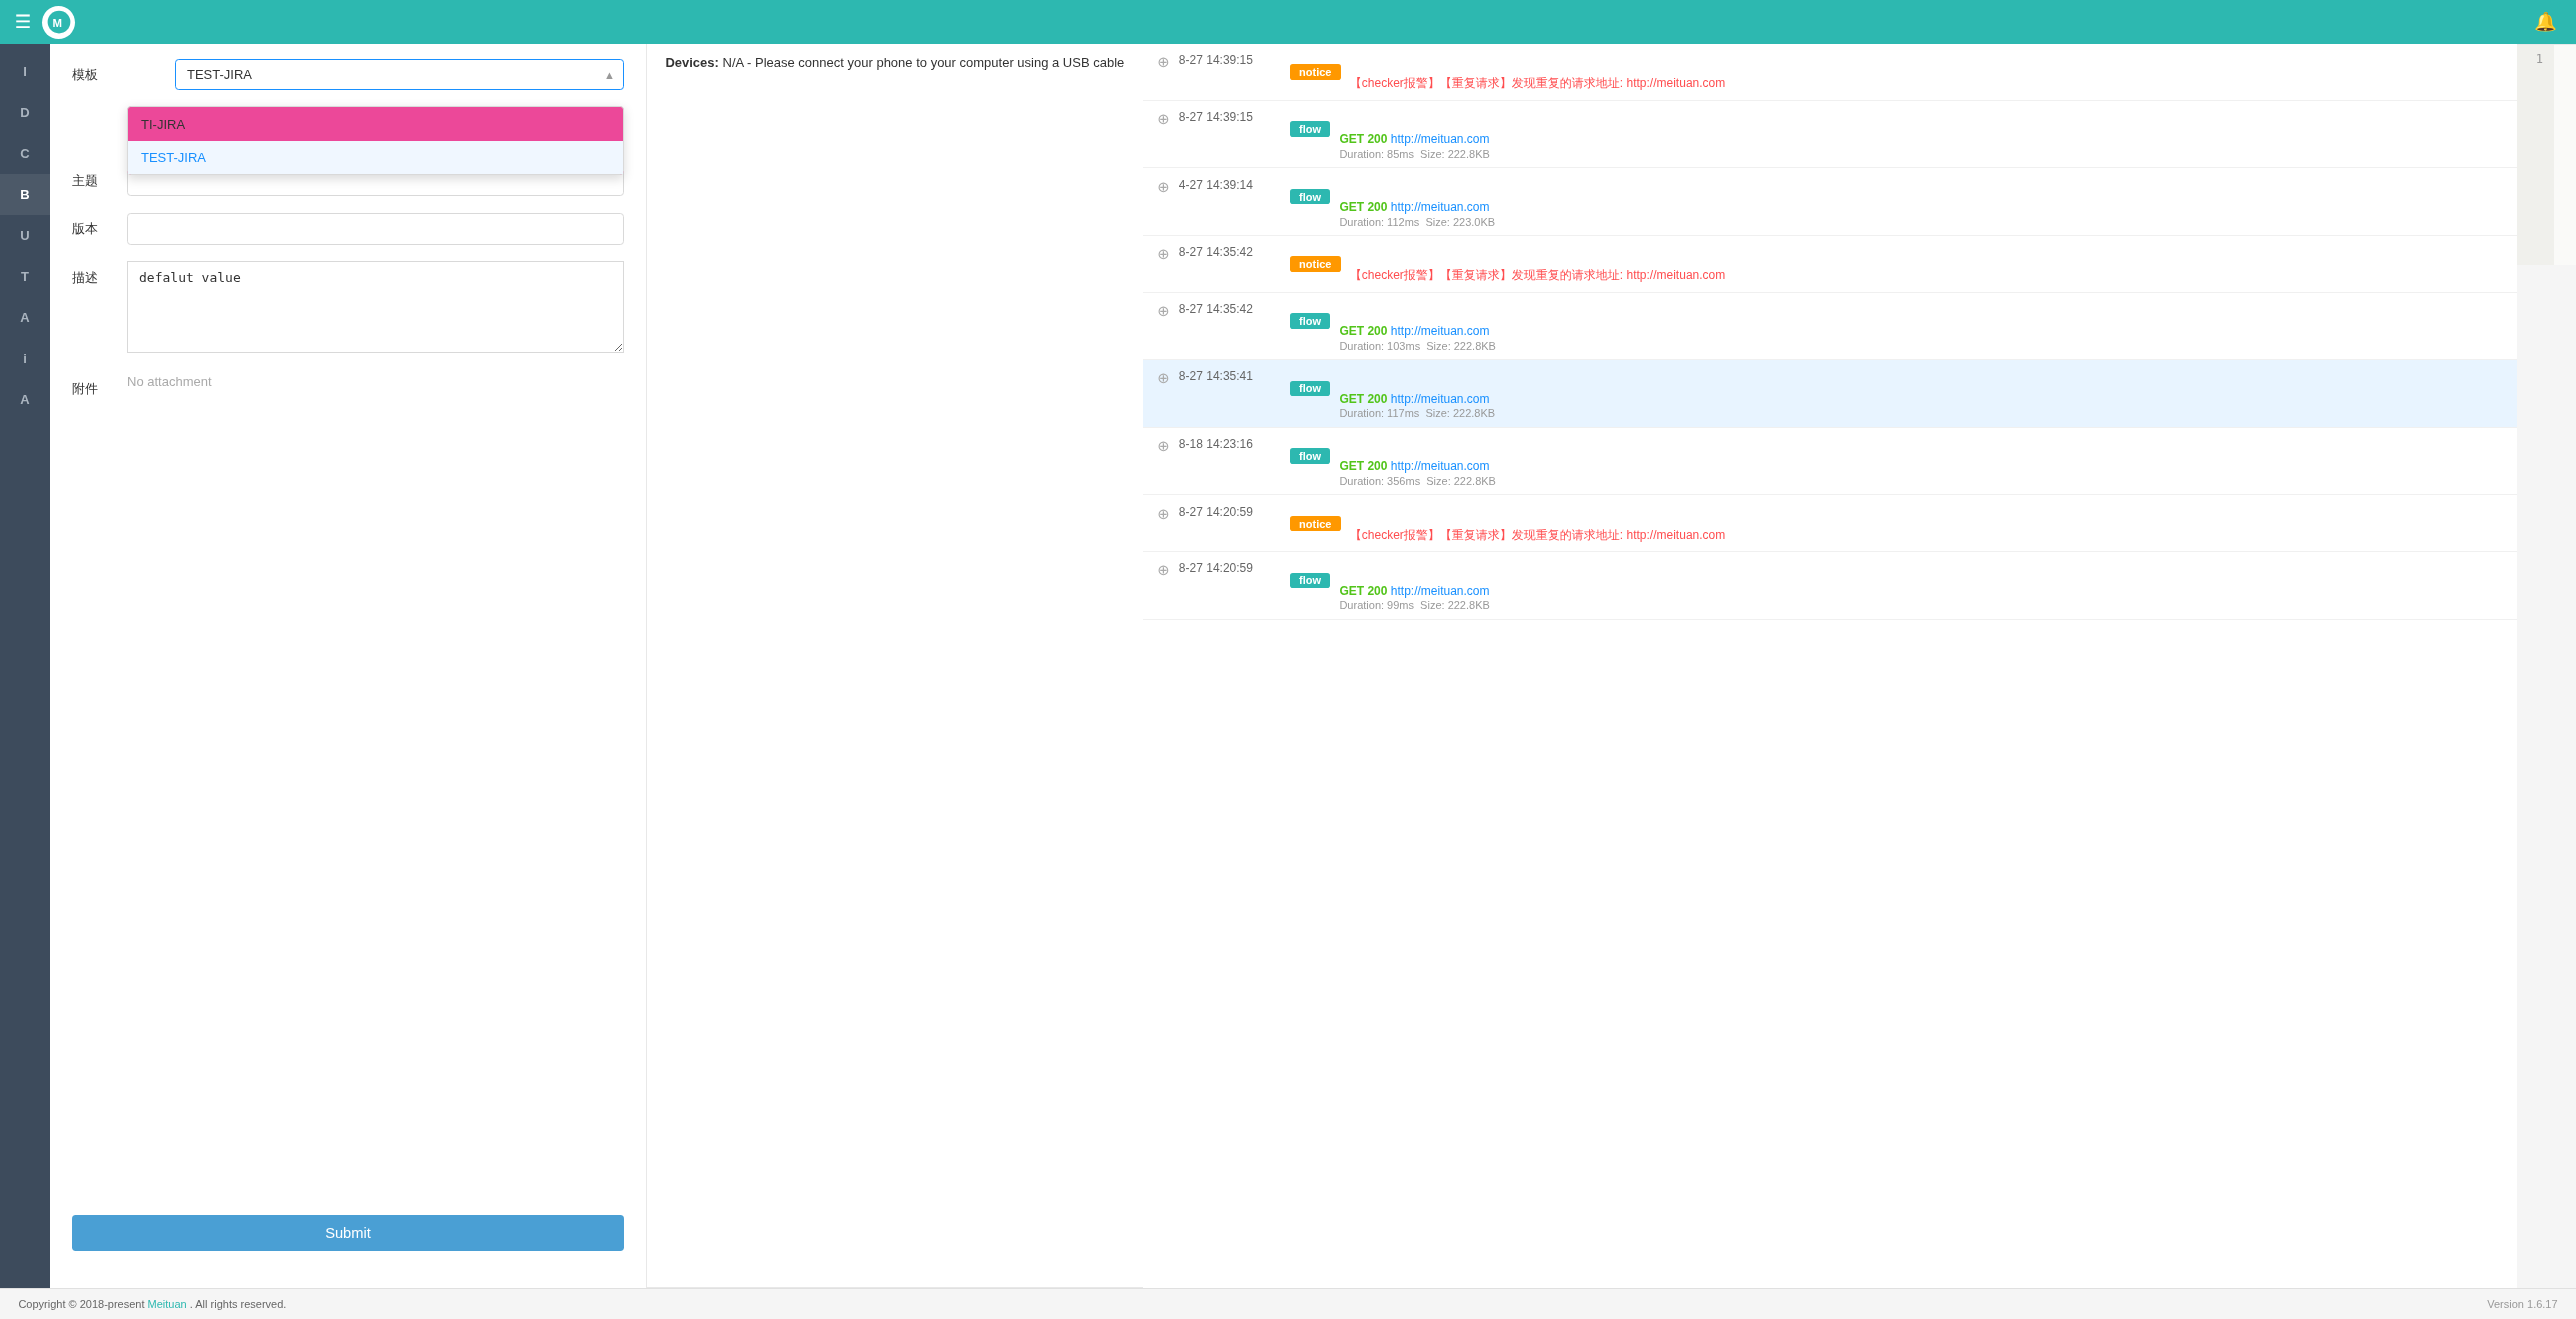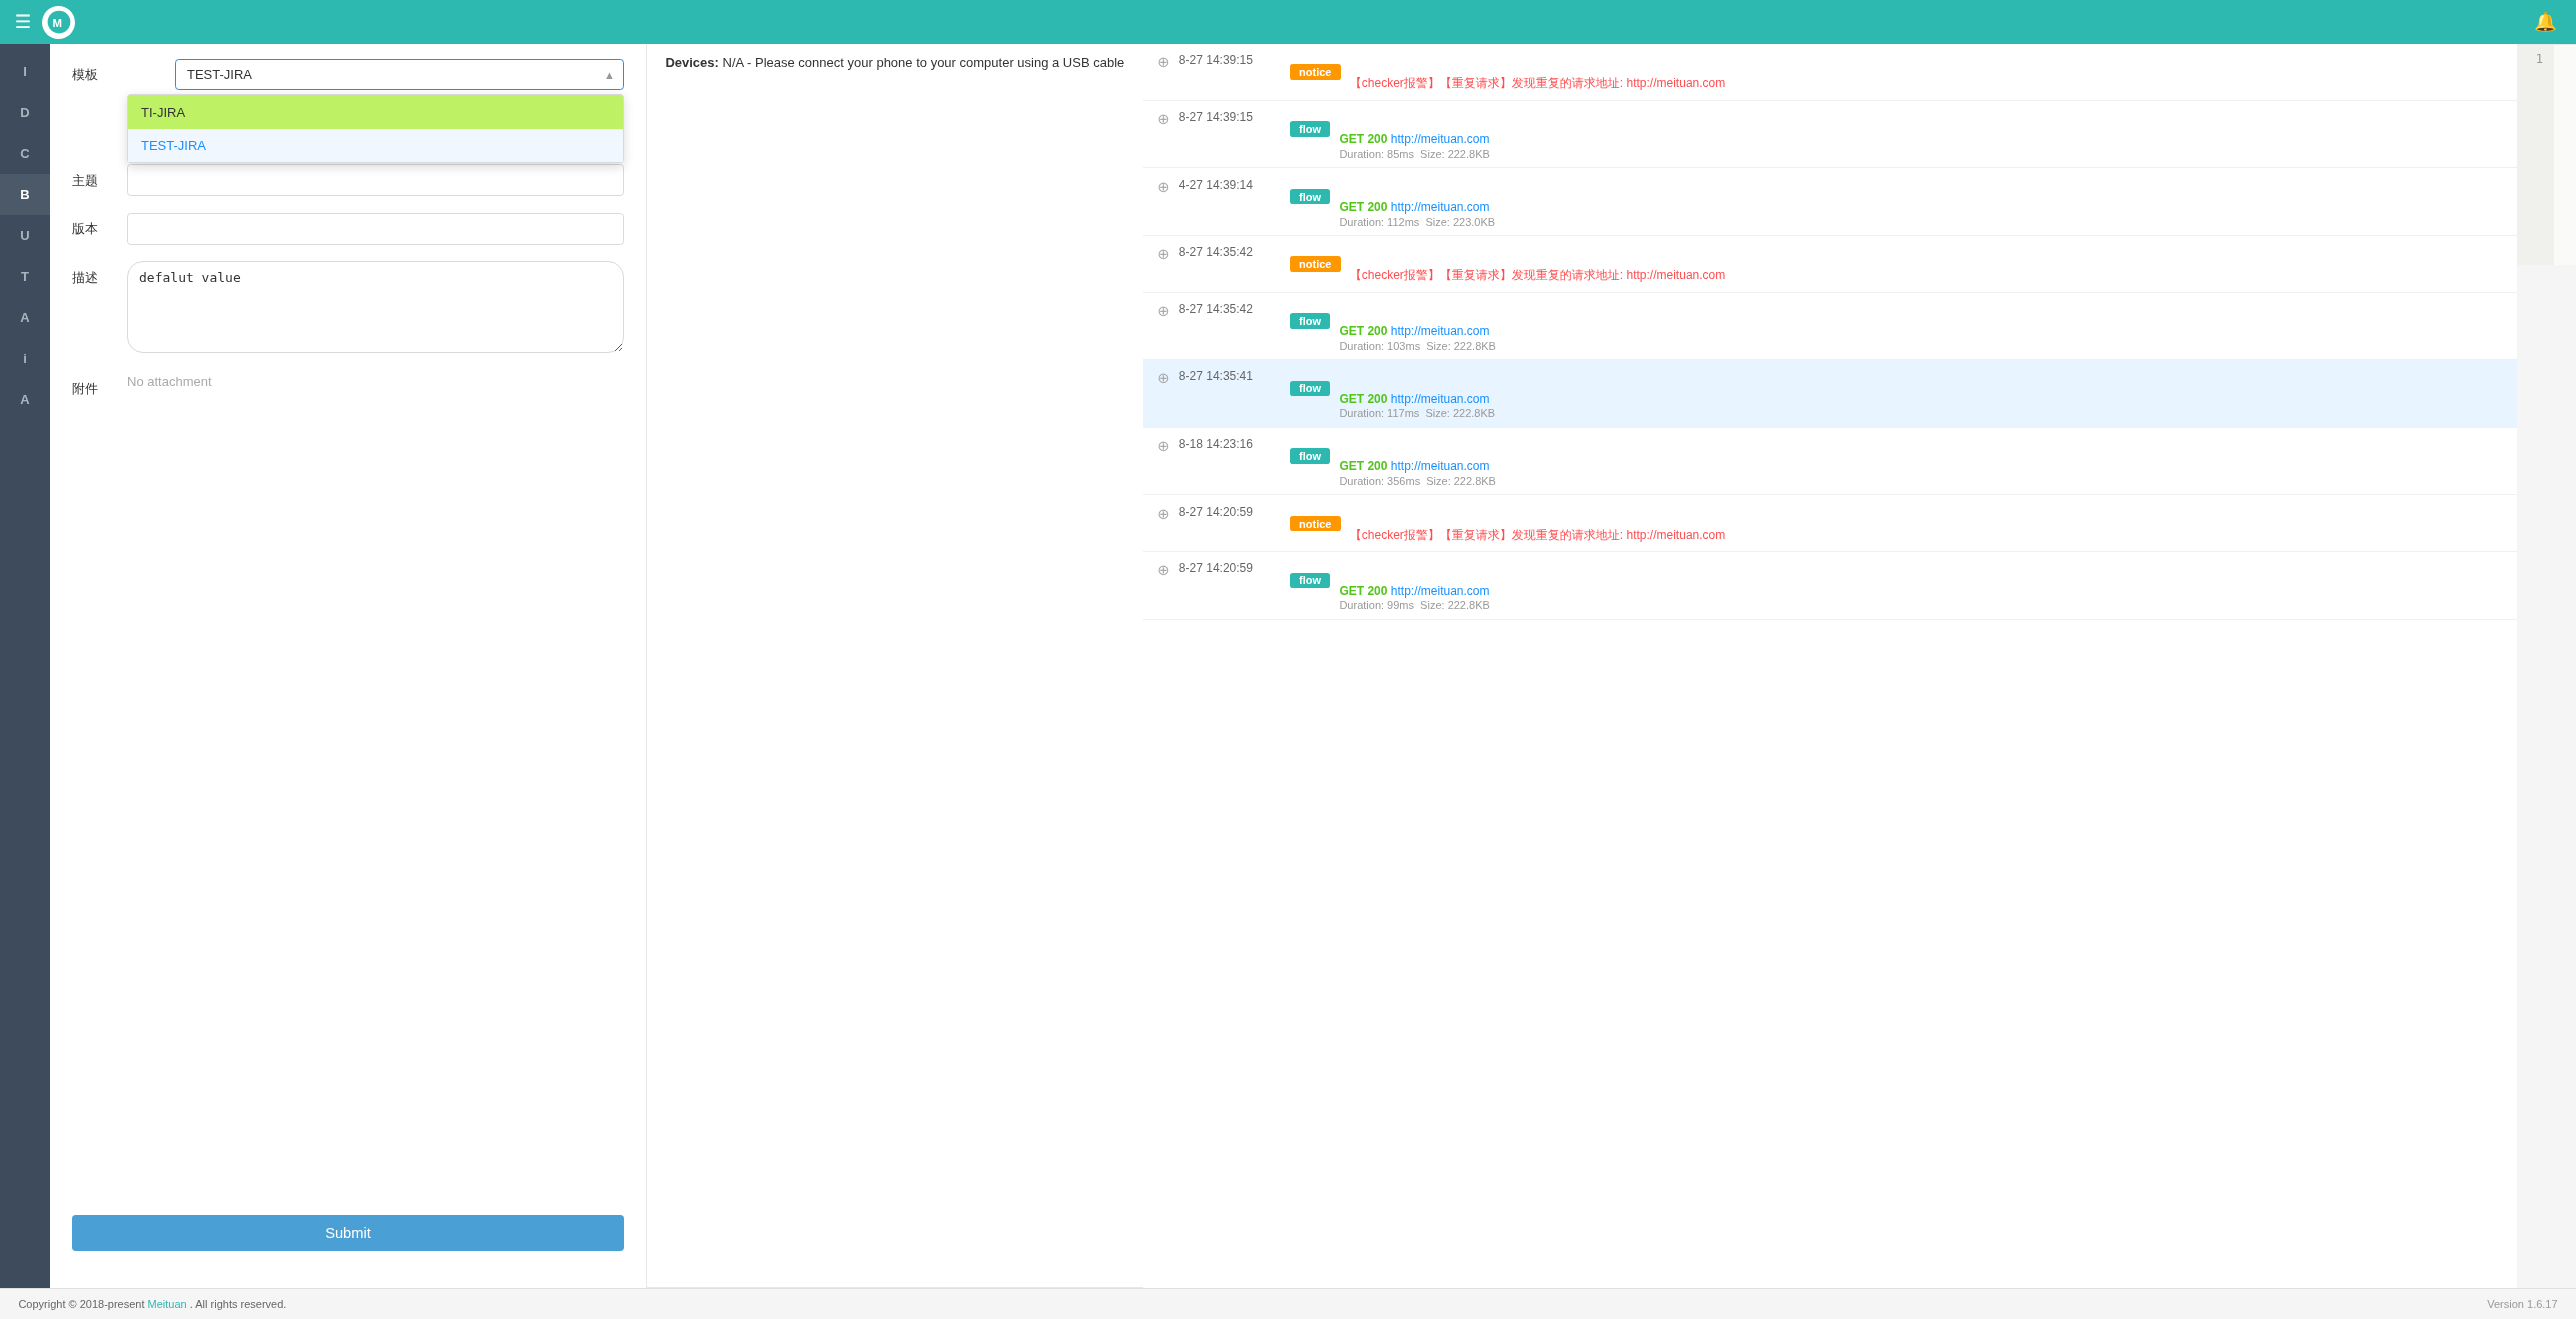--- a/index.html
+++ b/index.html
@@ -81,26 +81,26 @@
       top: 50%;
       transform: translateY(-50%);
       color: #999;
       font-size: 11px;
     }
     .dropdown-menu {
       position: absolute;
       top: 100%;
       left: 0;
       right: 0;
-      background: #bef264;
+      background: #ec4899;
       border: 0.9px solid #d9d9d9;
       border-radius: 3.7px;
       box-shadow: 0 3.7px 11px rgba(0,0,0,0.15);
       z-index: 100;
-      margin-top: 4px;
+      margin-top: 16px;
     }
     .dropdown-item {
       padding: 9.2px 13px;
       font-size: 13px;
       cursor: pointer;
       color: #333;
     }
     .dropdown-item.selected { color: #1890ff; background: #f0f7ff; }
 
     
@@ -122,21 +122,21 @@
       padding: 7.4px 11px;
       font-size: 13px;
       outline: none;
       color: #333;
     }
 
     
     .desc-textarea {
       width: 100%;
       border: 0.9px solid #d9d9d9;
-      border-radius: 16px;
+      border-radius: 0;
       padding: 7.4px 11px;
       font-size: 13px;
       outline: none;
       color: #333;
       resize: vertical;
       height: 92px;
     }
 
     
     .attach-text { font-size: 13px; color: #aaa; margin-top: 7.4px; }

